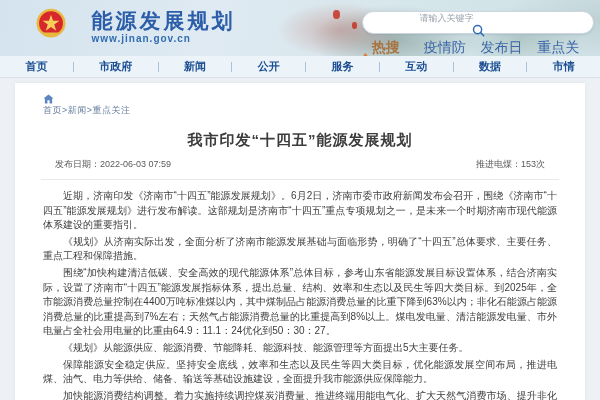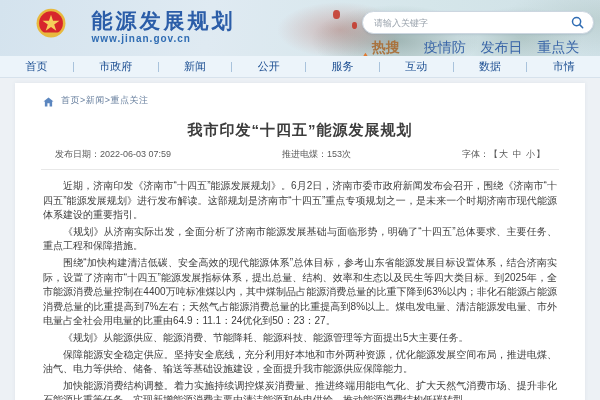--- a/index.html
+++ b/index.html
@@ -31,44 +31,45 @@
   }
   .site-block { padding-top:2px; }
   .site-name { font-size:21px; font-weight:bold; color:#2b5da8; letter-spacing:3px; line-height:24px; }
   .site-url { font-size:10px; font-weight:bold; color:#2f6cb3; letter-spacing:1px; }
 
   .search-area { position:absolute; right:6px; top:11px; width:232px; }
   .search-box {
     display:flex; align-items:center; background:#fff;
     border:1px solid #ccd6e0; border-radius:12px; height:23px; padding:0 9px;
     box-shadow:0 1px 2px rgba(80,110,140,0.15);
+    flex-direction:column;
   }
   .search-input { flex:1; border:none; outline:none; background:transparent; font-size:9px; color:#333; min-width:0; }
   .search-input::placeholder { color:#9aa3ad; }
   .search-btn { border:none; background:transparent; padding:0; cursor:pointer; display:flex; align-items:center; }
   .hot-row { margin-top:5px; font-size:14px; display:flex; align-items:center; }
   .hot-label { color:#a9733f; margin:0 4px 0 3px; font-weight:bold; }
   .hot-word { color:#3a66a8; margin-right:9px; cursor:pointer; }
 
   
   .nav {
     height:22px; display:flex; align-items:center; justify-content:space-evenly;
     background:rgba(236,244,250,0.92); border-bottom:1px solid #d7e2ec;
-    font-size:11px; font-weight:normal; color:#1d4f92;
+    font-size:11px; font-weight:bold; color:#1d4f92;
   }
   .nav-item { cursor:pointer; padding:0 6px; white-space:nowrap; }
   .nav-sep { width:1px; height:10px; background:#a9c3dc; }
 
   
   .main { padding:5px 15px 0; }
   .panel {
     background:#fff; min-height:330px; padding:6px 26px 0;
     box-shadow:0 0 4px rgba(60,80,110,0.08);
   }
-  .breadcrumb { display:flex; align-items:flex-end; font-size:9px; color:#69809f; padding:5px 2px 4px; }
+  .breadcrumb { display:flex; align-items:flex-start; font-size:9px; color:#69809f; padding:5px 2px 4px;flex-direction:column; }
   .breadcrumb .home-icon { margin-right:7px; display:flex; }
   .breadcrumb-path { cursor:pointer; letter-spacing:0.5px; }
 
   .article-title { text-align:center; font-size:15px; font-weight:bold; color:#3c3c3c; margin:10px 0 5px; letter-spacing:1px; }
 
   .meta-row {
     display:flex; justify-content:space-between; align-items:center;
     font-size:9px; color:#595959; padding:3px 14px 8px 14px;
     border-bottom:1px solid #e8e8e8; margin-bottom:9px;
   }
@@ -154,31 +155,26 @@
         </svg>
       </span>
       <span class="breadcrumb-path">首页&gt;新闻&gt;重点关注</span>
     </div>
 
     <h1 class="article-title">我市印发“十四五”能源发展规划</h1>
 
     <div class="meta-row">
       <span class="meta-item">发布日期：2022-06-03 07:59</span>
       <span class="meta-item">推进电煤：153次</span>
-      <span class="meta-item font-controls">
-        <span>字体：【</span><span class="size">大</span>
-        <span class="size">中</span>
-        <span class="size">小</span><span>】</span>
-      </span>
     </div>
 
     <div class="article-body">
       <p>近期，济南印发《济南市“十四五”能源发展规划》。6月2日，济南市委市政府新闻发布会召开，围绕《济南市“十四五”能源发展规划》进行发布解读。这部规划是济南市“十四五”重点专项规划之一，是未来一个时期济南市现代能源体系建设的重要指引。</p>
       <p>《规划》从济南实际出发，全面分析了济南市能源发展基础与面临形势，明确了“十四五”总体要求、主要任务、重点工程和保障措施。</p>
-      <p>围绕“加快构建清洁低碳、安全高效的现代能源体系”总体目标，参考山东省能源发展目标设置体系，结合济南实际，设置了济南市“十四五”能源发展指标体系，提出总量、结构、效率和生态以及民生等四大类目标。到2025年，全市能源消费总量控制在4400万吨标准煤以内，其中煤制品占能源消费总量的比重下降到63%以内；非化石能源占能源消费总量的比重提高到7%左右；天然气占能源消费总量的比重提高到8%以上。煤电发电量、清洁能源发电量、市外电量占全社会用电量的比重由64.9：11.1：24优化到50：23：27。</p>
+      <p>围绕“加快构建清洁低碳、安全高效的现代能源体系”总体目标，参考山东省能源发展目标设置体系，结合济南实际，设置了济南市“十四五”能源发展指标体系，提出总量、结构、效率和生态以及民生等四大类目标。到2025年，全市能源消费总量控制在4400万吨标准煤以内，其中煤制品占能源消费总量的比重下降到63%以内；非化石能源占能源消费总量的比重提高到7%左右；天然气占能源消费总量的比重提高到8%以上。煤电发电量、清洁能源发电量、市外电量占全社会用电量的比重由64.9：11.1：24优化到50：30：27。</p>
       <p>《规划》从能源供应、能源消费、节能降耗、能源科技、能源管理等方面提出5大主要任务。</p>
-      <p>保障能源安全稳定供应。坚持安全底线，充分利用好本地和市外两种资源，优化能源发展空间布局，推进电煤、油气、电力等供给、储备、输送等基础设施建设，全面提升我市能源供应保障能力。</p>
+      <p>保障能源安全稳定供应。坚持安全底线，效率和生态以及民生等四大类目标，优化能源发展空间布局，推进电煤、油气、电力等供给、储备、输送等基础设施建设，全面提升我市能源供应保障能力。</p>
       <p>加快能源消费结构调整。着力实施持续调控煤炭消费量、推进终端用能电气化、扩大天然气消费市场、提升非化石能源比重等任务，实现新增能源消费主要由清洁能源和外电供给，推动能源消费结构低碳转型。</p>
 
     </div>
 
   </div>
 </div>
 
 </body></html>

